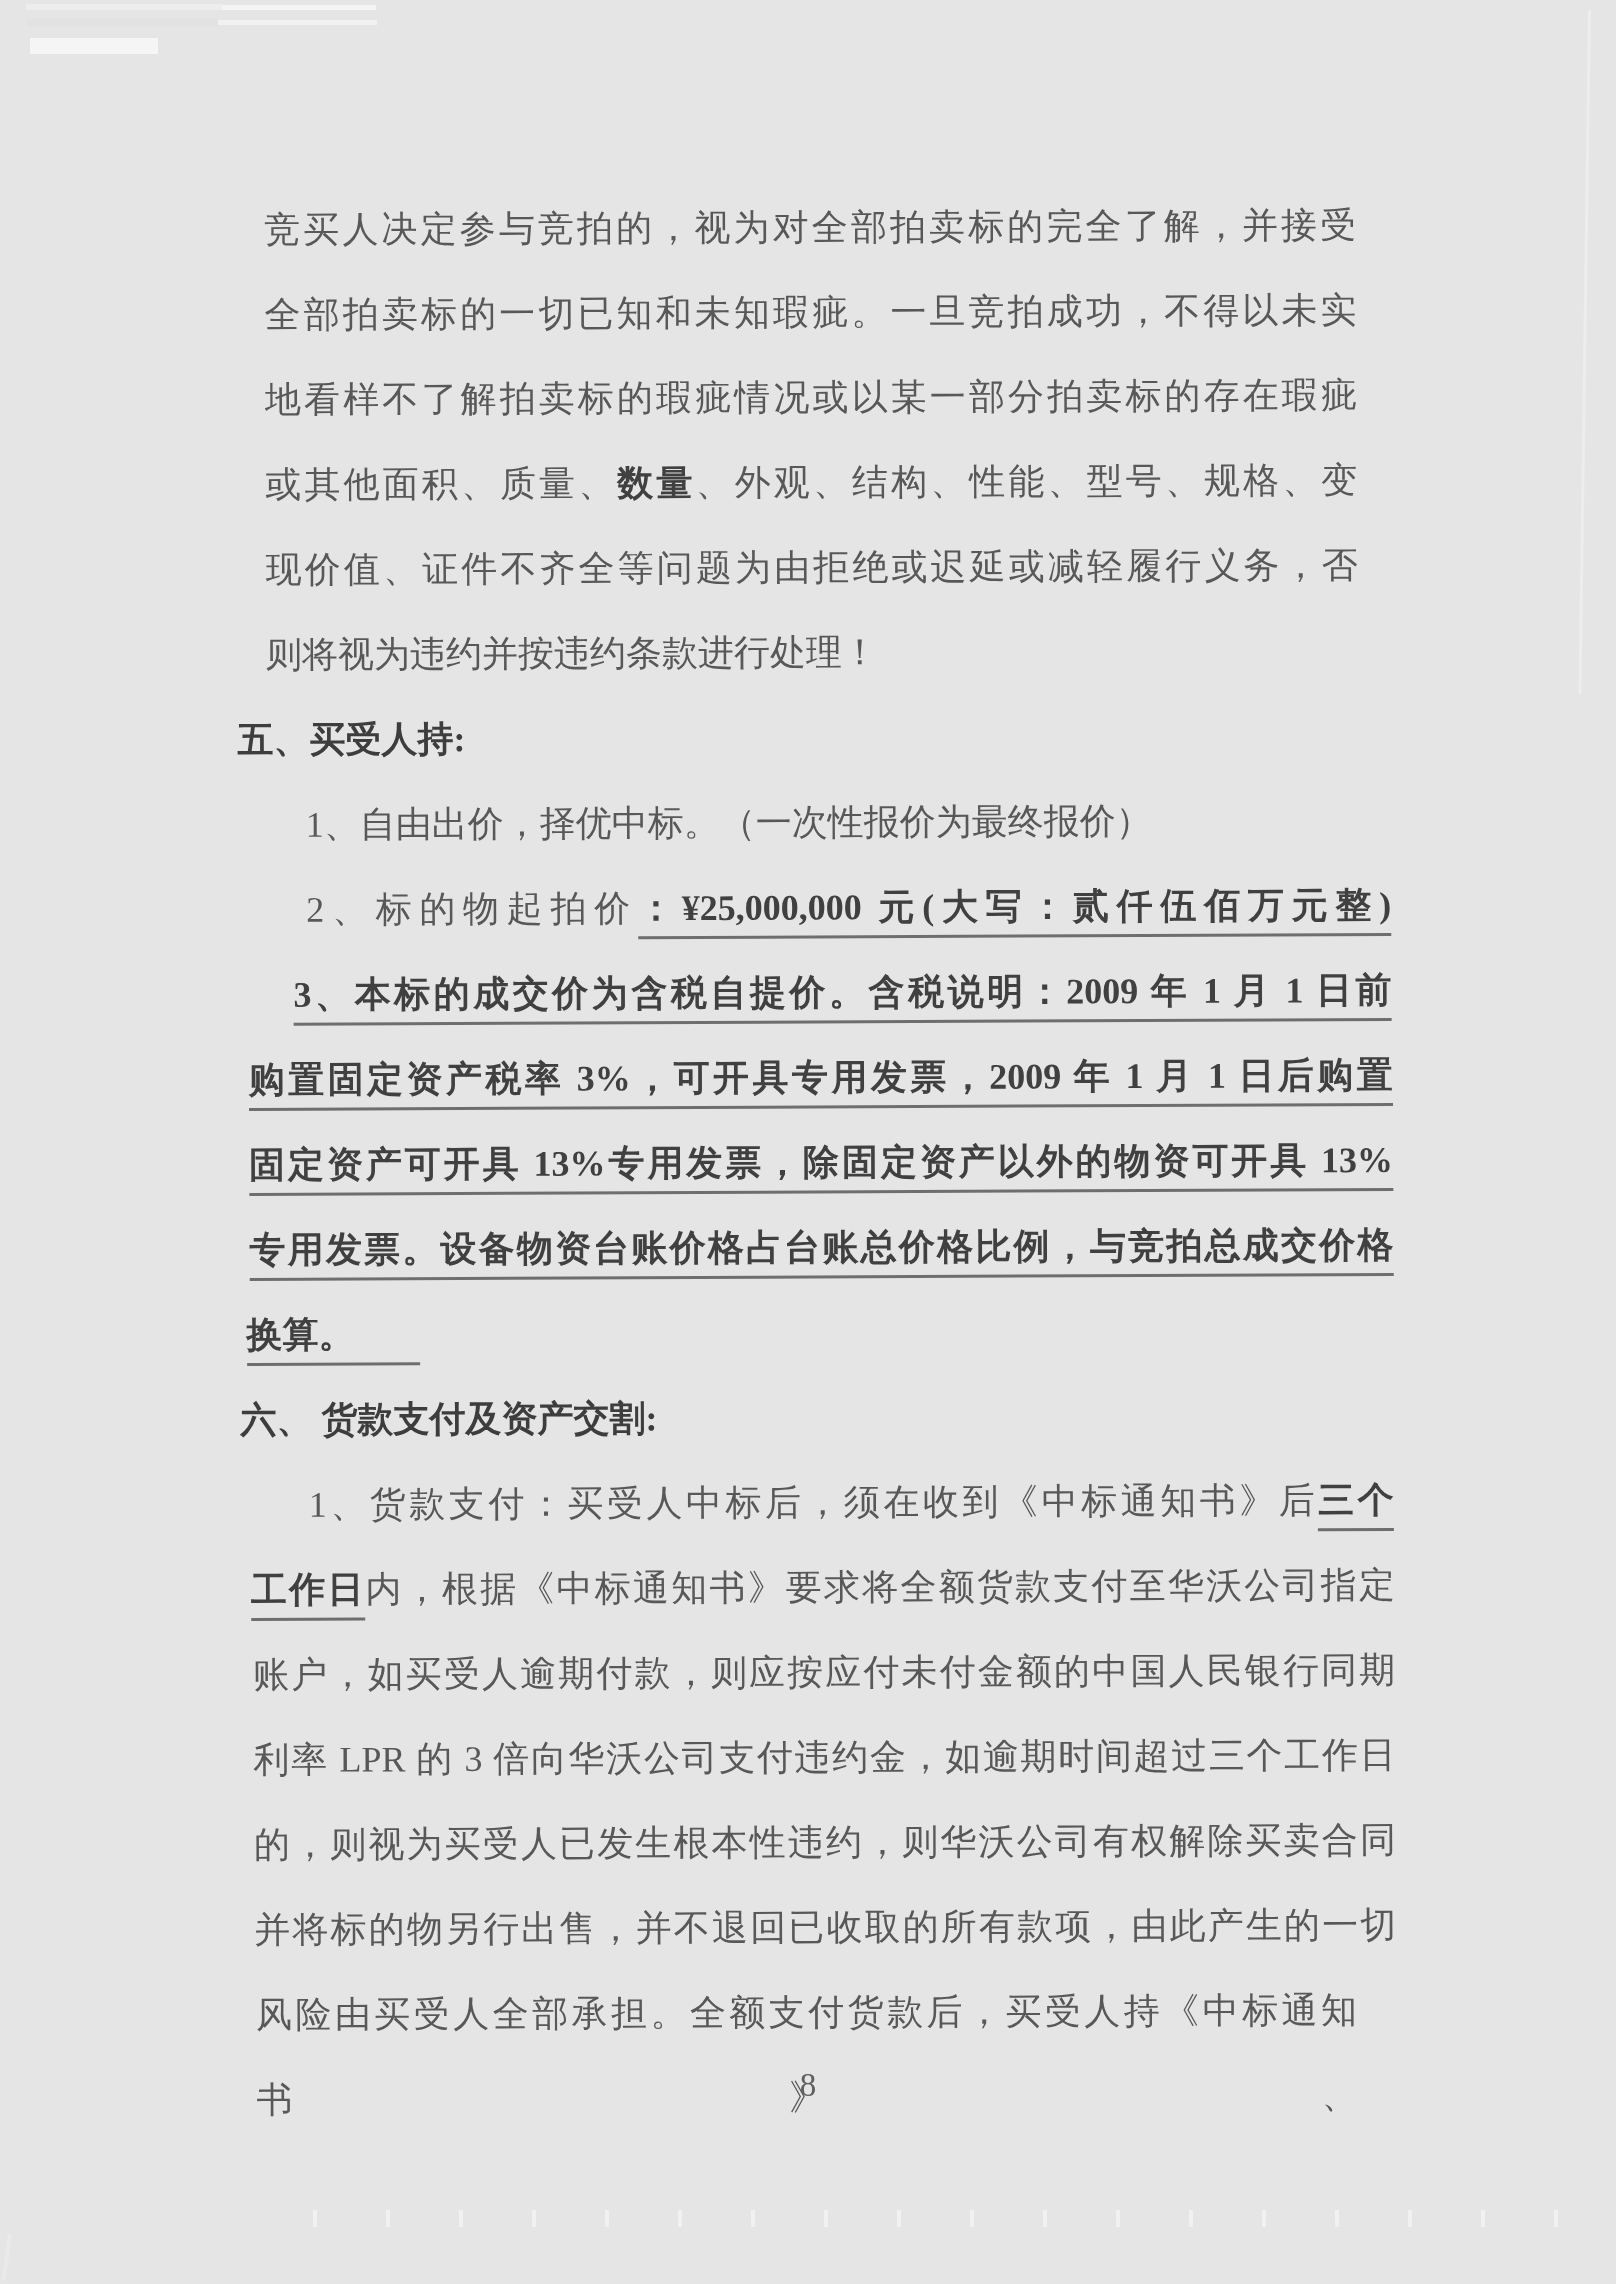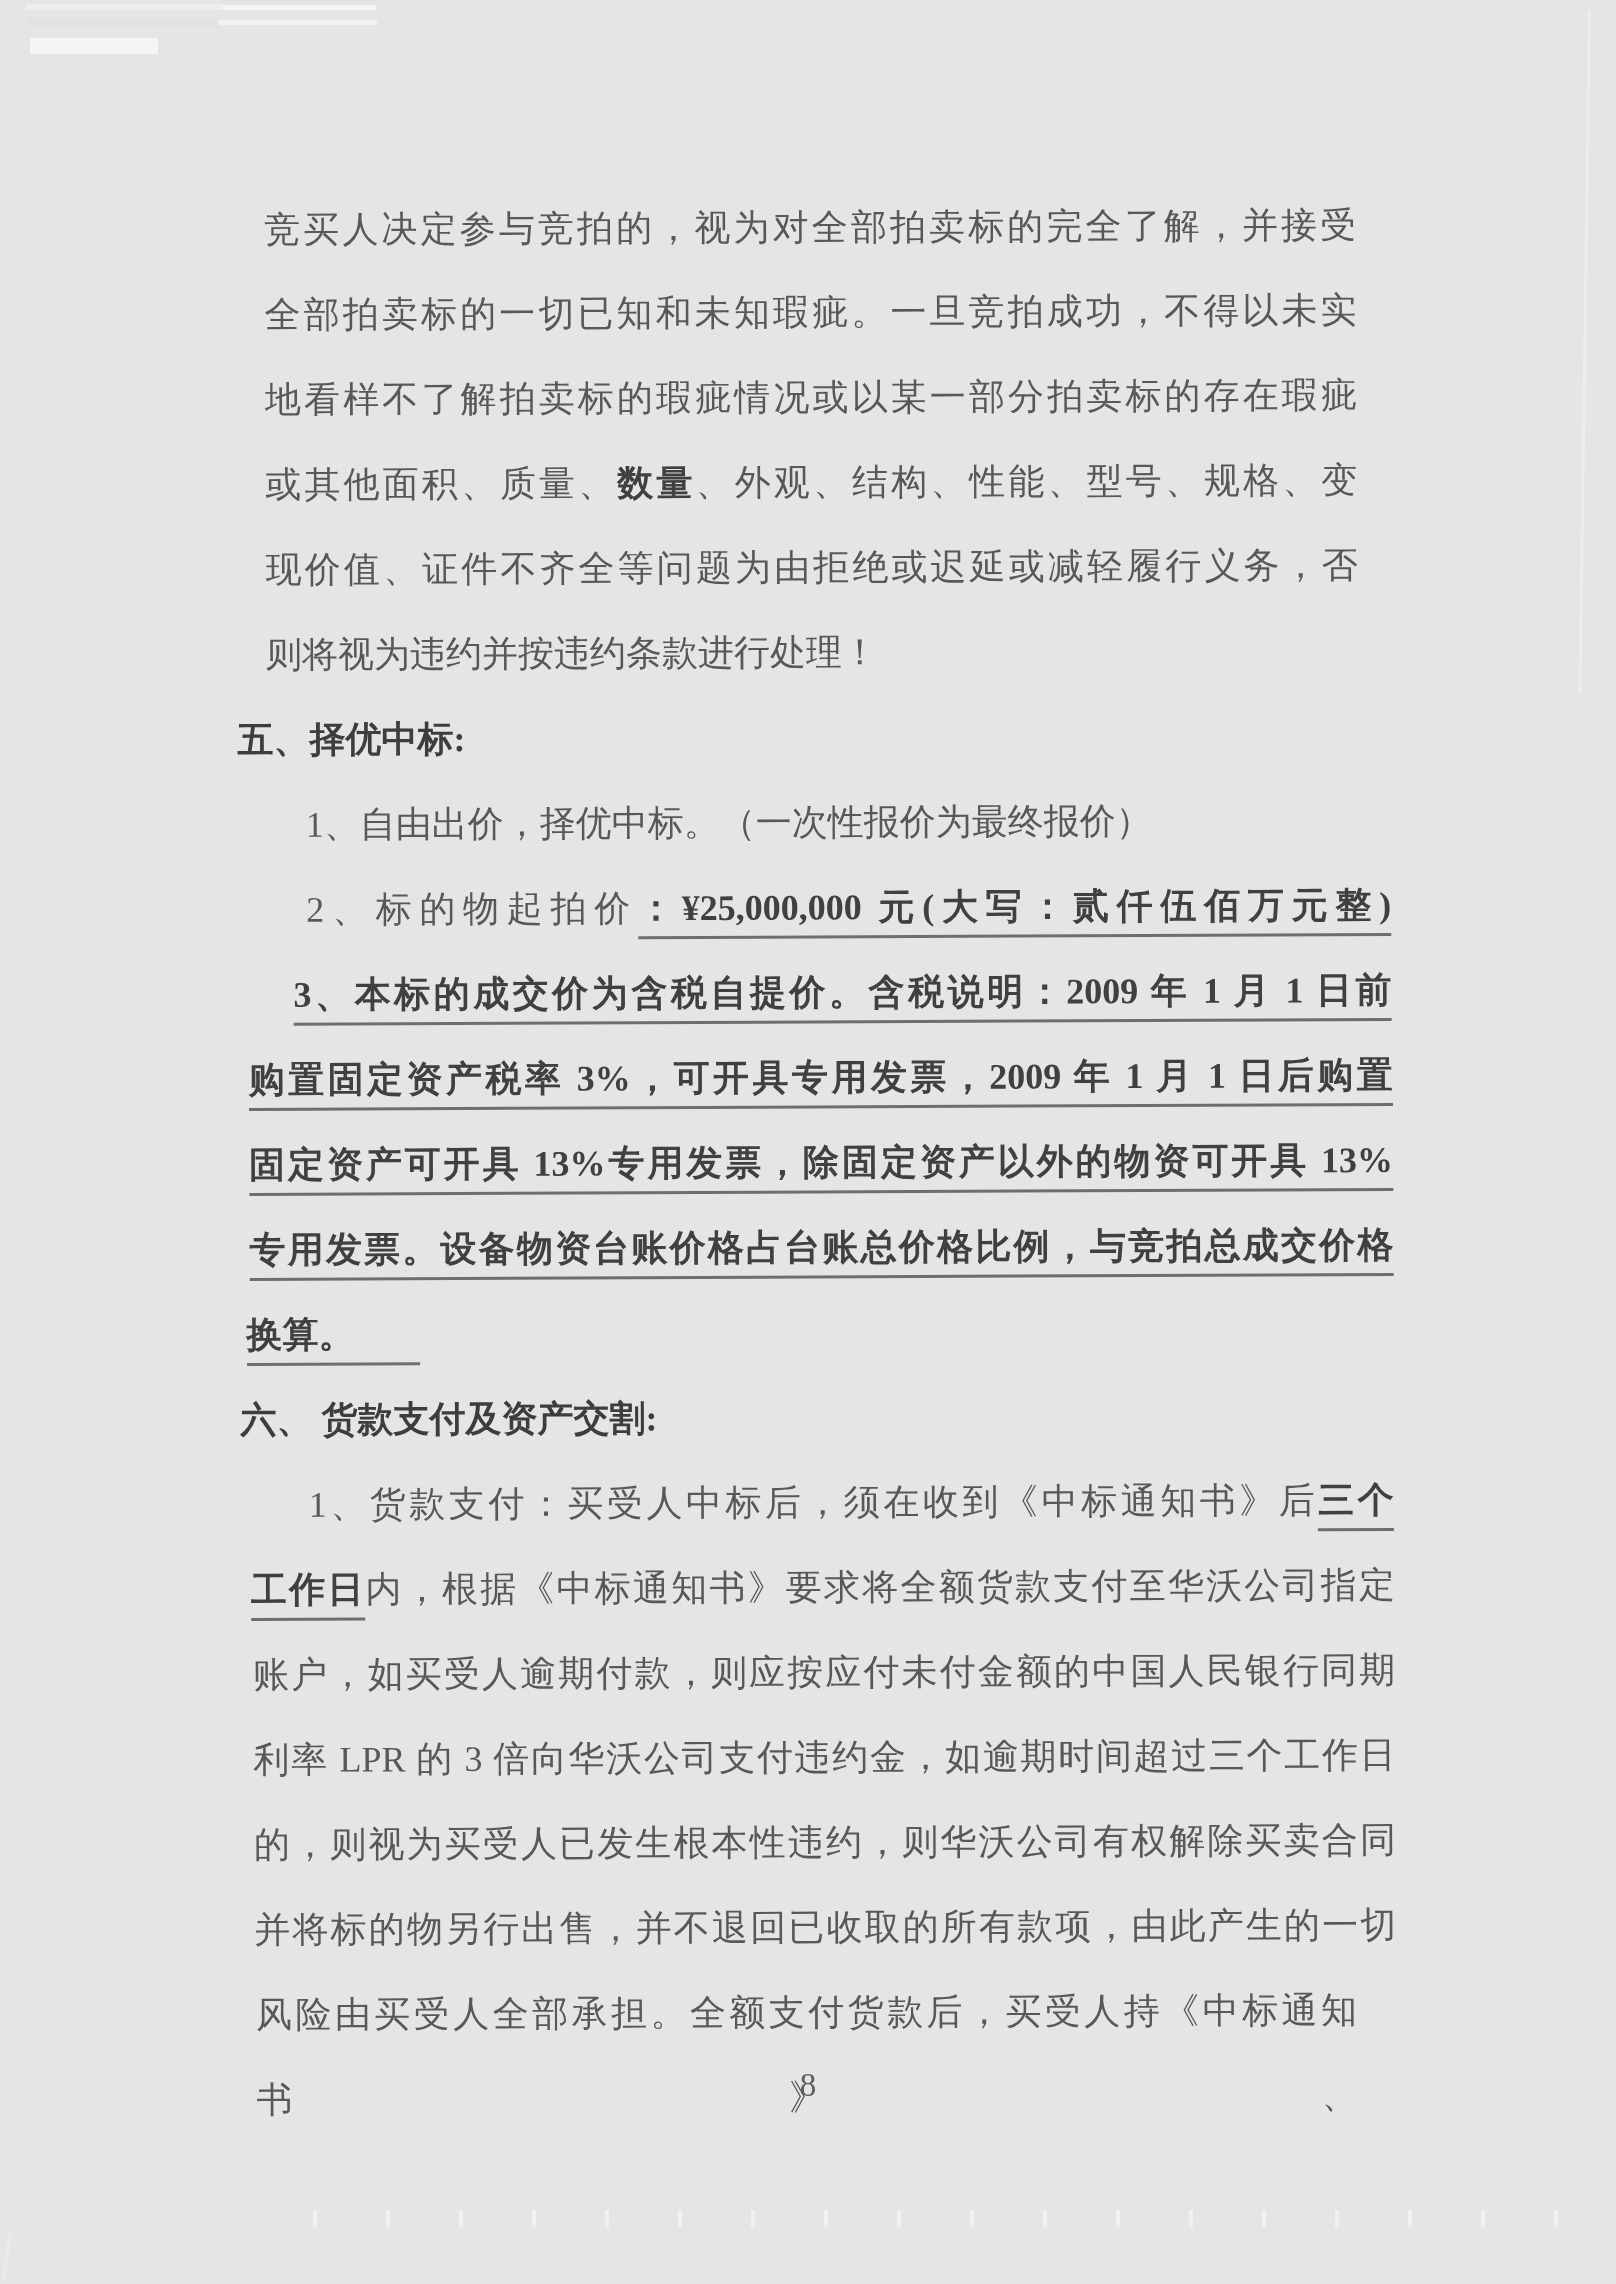--- a/index.html
+++ b/index.html
@@ -69,21 +69,21 @@
 
   <div class="content">
 
     <div class="ln j" style="margin-left:29px;width:1092px"><span>竞买人决定参与竞拍的，视为对全部拍卖标的完全了解，并接受</span></div>
     <div class="ln j" style="margin-left:29px;width:1092px"><span>全部拍卖标的一切已知和未知瑕疵。一旦竞拍成功，不得以未实</span></div>
     <div class="ln j" style="margin-left:29px;width:1092px"><span>地看样不了解拍卖标的瑕疵情况或以某一部分拍卖标的存在瑕疵</span></div>
     <div class="ln j" style="margin-left:29px;width:1092px"><span>或其他面积、质量、</span><span class="b">数量</span><span>、外观、结构、性能、型号、规格、变</span></div>
     <div class="ln j" style="margin-left:29px;width:1092px"><span>现价值、证件不齐全等问题为由拒绝或迟延或减轻履行义务，否</span></div>
     <div class="ln natural" style="margin-left:29px"><span>则将视为违约并按违约条款进行处理！</span></div>
 
-    <div class="ln natural"><span class="h">五、择优中标:</span></div>
+    <div class="ln natural"><span class="h">五、买受人持:</span></div>
     <div class="ln natural" style="margin-left:68px"><span>1、自由出价，择优中标。（一次性报价为最终报价）</span></div>
     <div class="ln j" style="margin-left:68px;width:1085px"><span>2、标的物起拍价</span><span class="u b">：¥25,000,000 元(大写：贰仟伍佰万元整)</span></div>
     <div class="ln j" style="margin-left:55px;width:1098px"><span class="u b">3、本标的成交价为含税自提价。含税说明：2009 年 1 月 1 日前</span></div>
     <div class="ln j" style="margin-left:9.8px;width:1144px"><span class="u b">购置固定资产税率 3%，可开具专用发票，2009 年 1 月 1 日后购置</span></div>
     <div class="ln j" style="margin-left:9.8px;width:1144px"><span class="u b">固定资产可开具 13%专用发票，除固定资产以外的物资可开具 13%</span></div>
     <div class="ln j" style="margin-left:9.8px;width:1144px"><span class="u b">专用发票。设备物资台账价格占台账总价格比例，与竞拍总成交价格</span></div>
     <div class="ln natural" style="margin-left:6.5px"><span class="u b u-tail">换算。</span></div>
 
     <div class="ln natural"><span class="h">六、 货款支付及资产交割:</span></div>
     <div class="ln j" style="margin-left:68px;width:1085px"><span>1、货款支付：买受人中标后，须在收到《中标通知书》后</span><span class="u b">三个</span></div>

